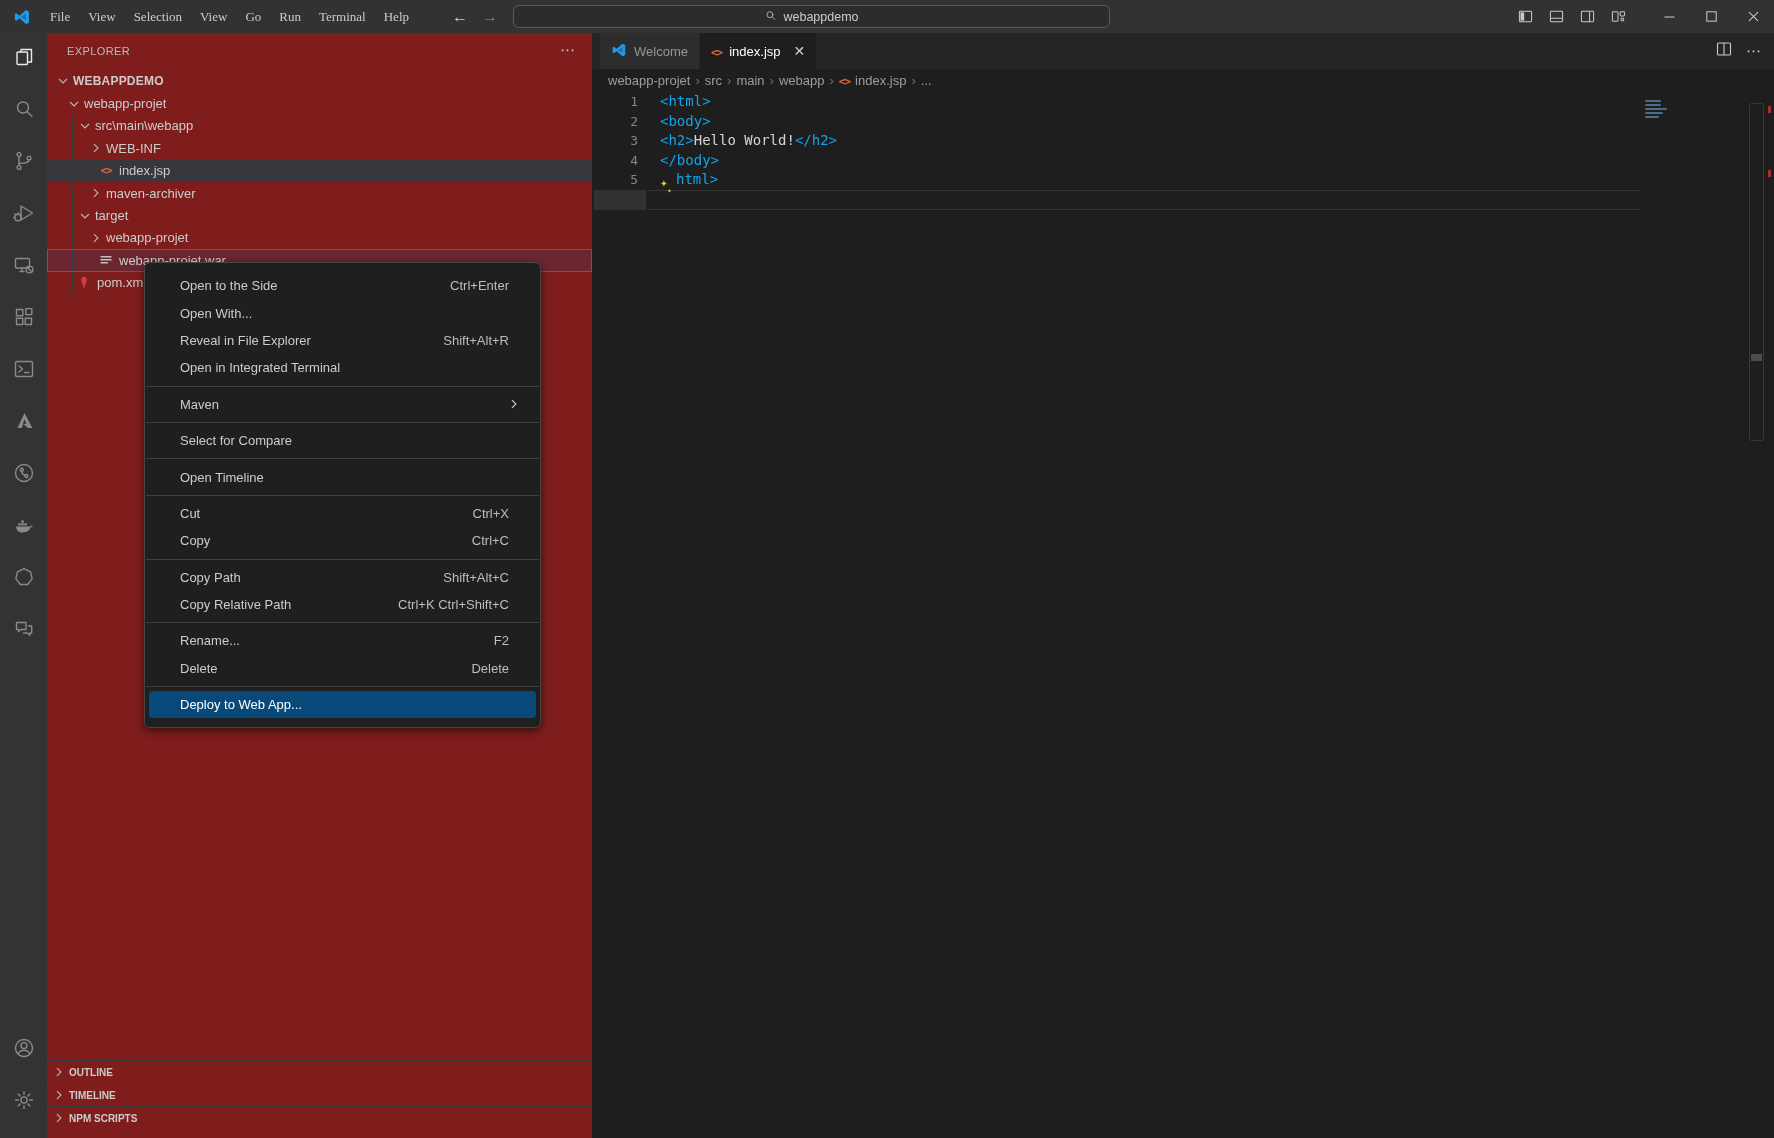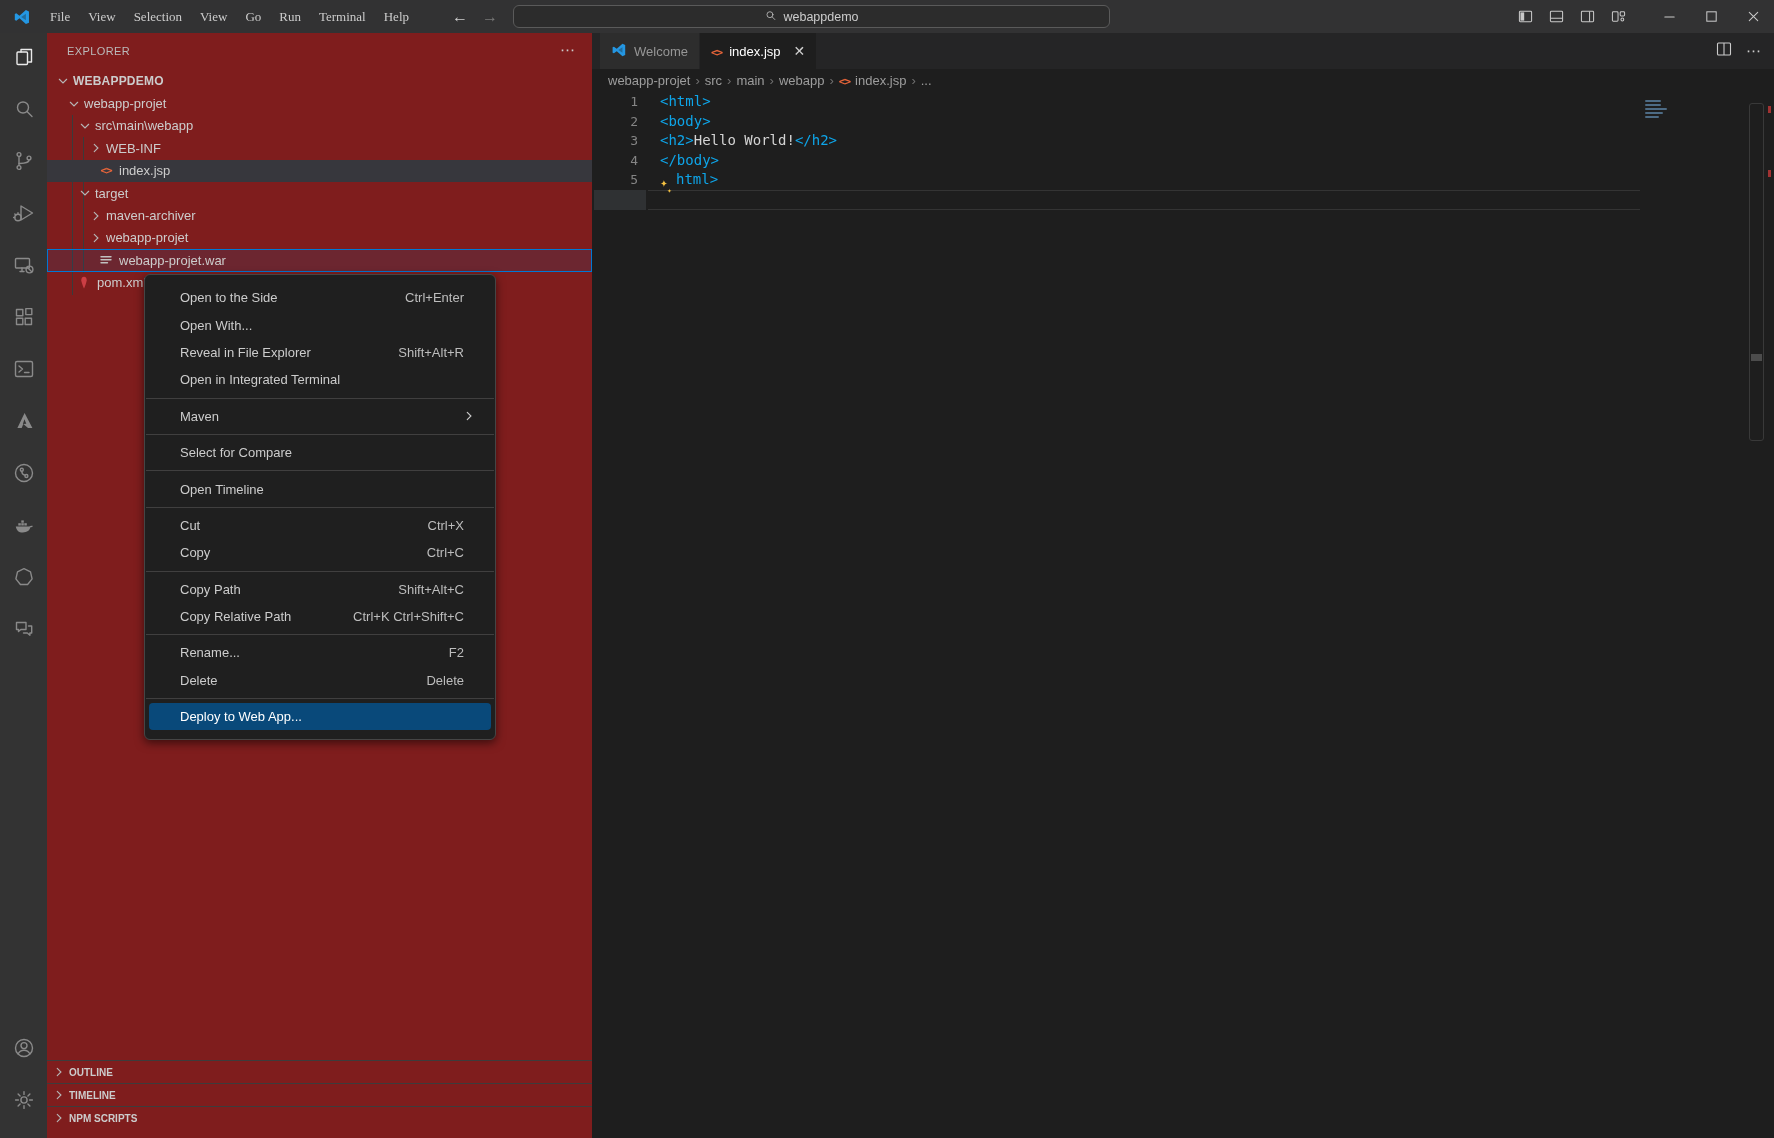--- a/index.html
+++ b/index.html
@@ -88,21 +88,21 @@
   .sparkle-big { position:absolute; left:0; top:-11px; font-size:13px; }
   .sparkle-small { position:absolute; left:7px; top:-3px; font-size:8px; }
   .minimap-marks { position:absolute; left:1053px; top:8px; }
   .mm { height:2px; margin-bottom:2px; background:#4d6b85; border-radius:1px; }
   .scroll-outline { position:absolute; left:1157px; top:11px; width:15px; height:338px;
                     border:1px solid #393939; border-radius:3px; }
   .scroll-dash { position:absolute; left:1159px; top:262px; width:11px; height:7px; background:#4c4c4c; }
   .ruler-mark { position:absolute; width:3px; height:7px; background:#a13232; left:1176px; }
 
   
-  .context-menu { position:absolute; left:144px; top:274px; width:352px; background:#1f1f1f;
+  .context-menu { position:absolute; left:144px; top:262px; width:397px; background:#1f1f1f;
                   border:1px solid #454545; border-radius:6px; padding:9px 0;
                   box-shadow:0 3px 10px rgba(0,0,0,0.55); z-index:20; font-size:13px; color:#cccccc; }
   .cm-item { height:27.4px; display:flex; align-items:center; padding:0 27px 0 31px; margin:0 4px;
              border-radius:4px; cursor:pointer; }
   .cm-item .lbl { flex:1; }
   .cm-item .sc { color:#bdbdbd; }
   .cm-item .sub { color:#cccccc; display:flex; align-items:center; margin-right:-12px; }
   .cm-item .sub svg { width:14px; height:14px; }
   .cm-item.hl { background:#09497a; color:#ffffff; }
   .cm-item.hl .lbl { color:#ffffff; }
@@ -327,35 +327,35 @@
           </span>
           <span>WEB-INF</span>
         </div>
         <div class="tree-row open-file" style="padding-left: 41px;">
           <span style="width: 10px;"></span>
           <span class="ficon">
             <span class="jsp-glyph">&lt;&gt;</span>
           </span>
           <span>index.jsp</span>
         </div>
+        <div class="tree-row" style="padding-left: 41px;">
+          <span class="chev">
+            <svg viewBox="0 0 16 16" fill="none" stroke="currentColor" stroke-width="1.1" stroke-linecap="round">
+              <path d="M6 3.8l4.2 4.2L6 12.2" stroke-width="1.3"></path>
+            </svg>
+          </span>
+          <span>maven-archiver</span>
+        </div>
         <div class="tree-row" style="padding-left: 30px;">
           <span class="chev">
             <svg viewBox="0 0 16 16" fill="none" stroke="currentColor" stroke-width="1.1" stroke-linecap="round">
               <path d="M3.8 6l4.2 4.2L12.2 6" stroke-width="1.3"></path>
             </svg>
           </span>
           <span>target</span>
-        </div>
-        <div class="tree-row" style="padding-left: 41px;">
-          <span class="chev">
-            <svg viewBox="0 0 16 16" fill="none" stroke="currentColor" stroke-width="1.1" stroke-linecap="round">
-              <path d="M6 3.8l4.2 4.2L6 12.2" stroke-width="1.3"></path>
-            </svg>
-          </span>
-          <span>maven-archiver</span>
         </div>
         <div class="tree-row" style="padding-left: 41px;">
           <span class="chev">
             <svg viewBox="0 0 16 16" fill="none" stroke="currentColor" stroke-width="1.1" stroke-linecap="round">
               <path d="M6 3.8l4.2 4.2L6 12.2" stroke-width="1.3"></path>
             </svg>
           </span>
           <span>webapp-projet</span>
         </div>
         <div class="tree-row selected" style="padding-left: 41px;">

